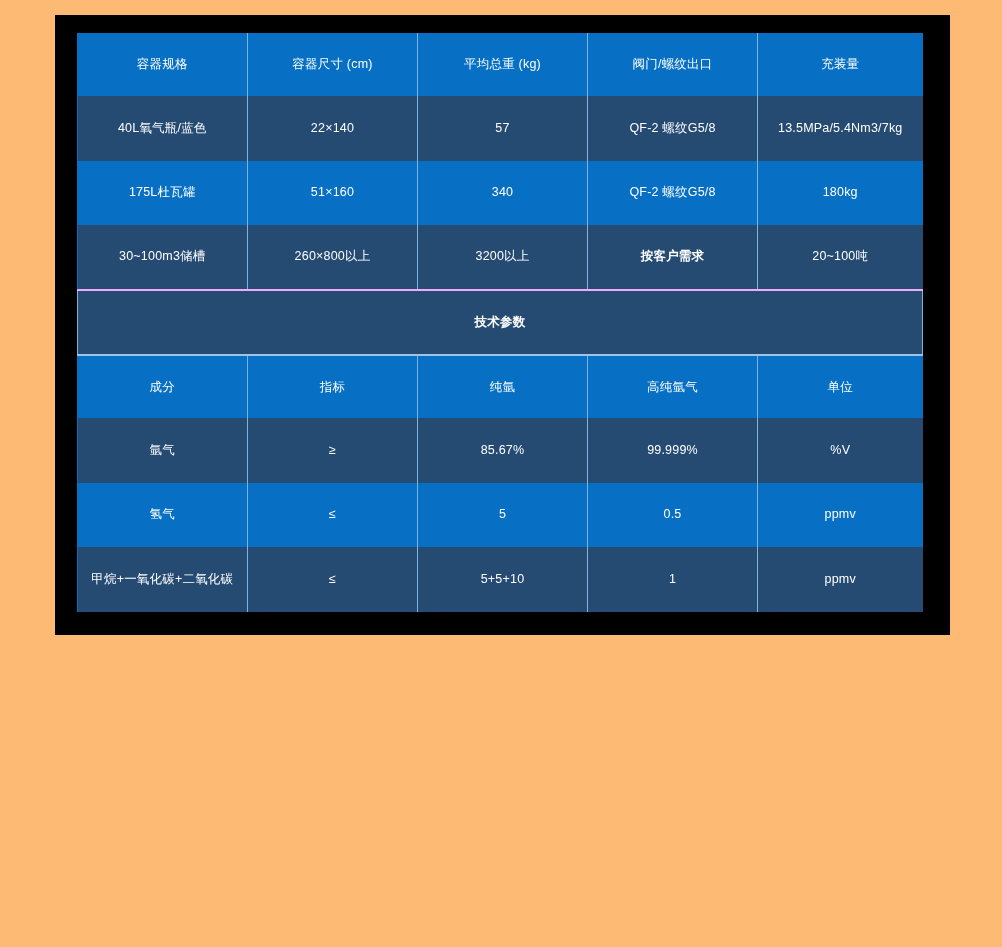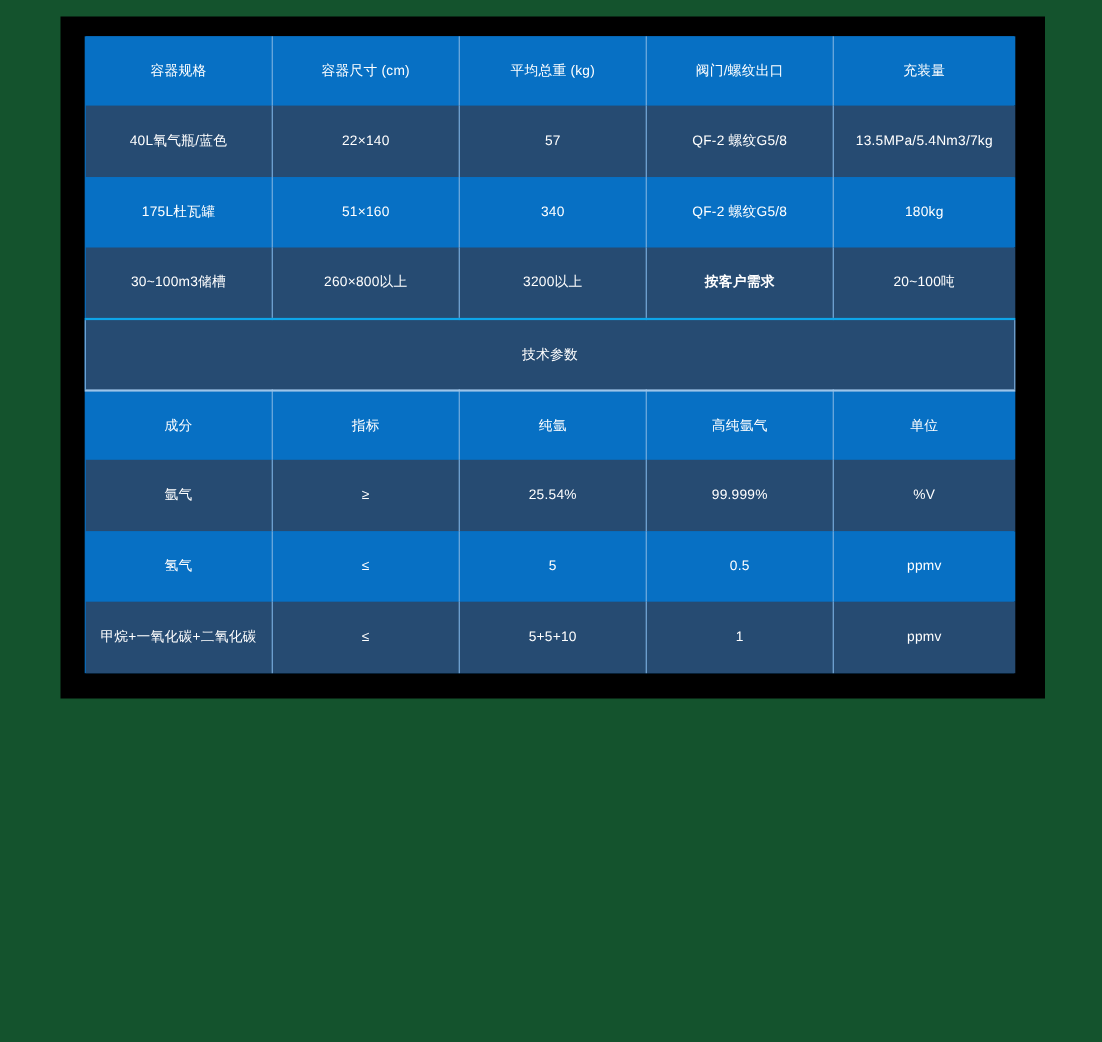--- a/index.html
+++ b/index.html
@@ -11,21 +11,21 @@
     width: 1002px;
     height: 947px;
     font-family: "Liberation Sans", "DejaVu Sans", sans-serif;
     overflow: hidden;
   }
 
   .page {
     position: relative;
     width: 1002px;
     height: 947px;
-    background: #14532d;
+    background: #fdba74;
   }
 
   
   .frame {
     position: absolute;
     left: 55px;
     top: 15px;
     width: 895px;
     height: 620px;
     background: #000000;
@@ -63,24 +63,24 @@
   table.spec td.edge-l { border-left: none; }
   table.spec td.edge-r { border-right: none; }
 
   .row-light td { background: #0770c4; }
   .row-dark  td { background: #264b72; }
 
   
   td.band {
     background: #264b72 !important;
     font-size: 16px;
-    font-weight: normal;
+    font-weight: bold;
     border-left: none;
     border-right: none;
-    border-top: 2px solid #0ea5e9;
+    border-top: 2px solid #f0abfc;
     border-bottom: 2px solid #9cc4e8;
     letter-spacing: 1px;
   }
 
   td.bold-cell { font-weight: bold; }
 
   
   col.c1 { width: 170px; }
   col.c2 { width: 170px; }
   col.c3 { width: 170px; }
@@ -148,21 +148,21 @@
           <td class="edge-l">成分</td>
           <td>指标</td>
           <td>纯氩</td>
           <td>高纯氩气</td>
           <td class="edge-r">单位</td>
         </tr>
 
         <tr class="row-dark r-body">
           <td class="edge-l">氩气</td>
           <td>≥</td>
-          <td>25.54%</td>
+          <td>85.67%</td>
           <td>99.999%</td>
           <td class="edge-r">%V</td>
         </tr>
 
         <tr class="row-light r-body">
           <td class="edge-l">氢气</td>
           <td>≤</td>
           <td>5</td>
           <td>0.5</td>
           <td class="edge-r">ppmv</td>

